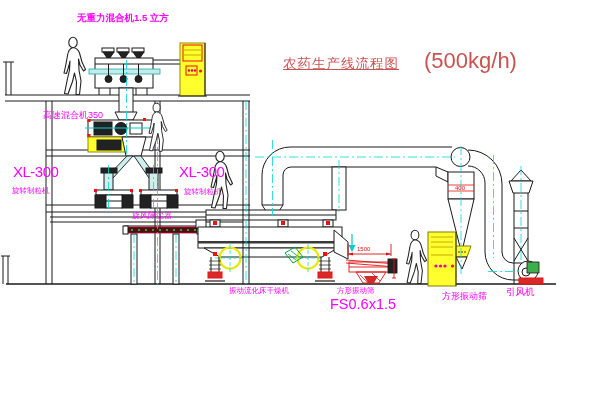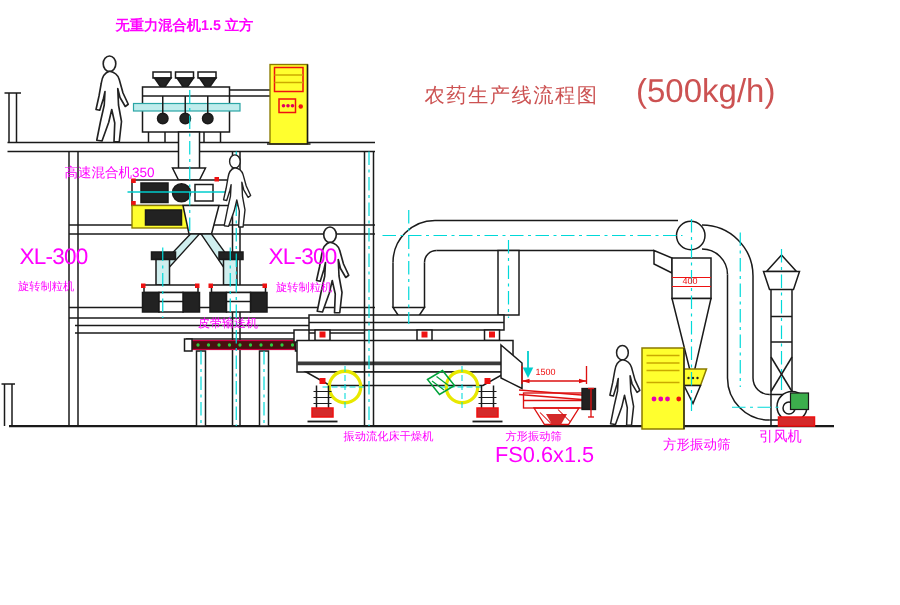--- a/index.html
+++ b/index.html
@@ -316,33 +316,33 @@
   </g>
 
   <g>
     <use href="#person-shape" transform="translate(58,37)"></use>
     <use href="#person-shape" transform="translate(144,103) scale(0.84)"></use>
     <use href="#person-shape" transform="translate(205,151)"></use>
     <use href="#person-shape" transform="translate(401,230) scale(0.93)"></use>
   </g>
 </svg>
 
-<span class="lbl ttl" style="left:283px;top:57px;font-size:13.5px;letter-spacing:1px;">农药生产线流程图</span>
+<span class="lbl ttl" style="left:283px;top:57px;font-size:13.5px;letter-spacing:1px;text-decoration:underline;">农药生产线流程图</span>
 <span class="lbl ttl" style="left:396px;top:50px;font-size:22px;margin-left:28px;">(500kg/h)</span>
 
 <span class="lbl" style="left:77px;top:13px;font-size:9.5px;font-weight:bold;">无重力混合机1.5 立方</span>
 <span class="lbl" style="left:43px;top:111px;font-size:9px;">高速混合机350</span>
 
 <span class="lbl" style="left:13px;top:164px;font-size:15px;letter-spacing:-0.5px;">XL-300</span>
 <span class="lbl" style="left:12px;top:187px;font-size:7.5px;">旋转制粒机</span>
 
 <span class="lbl" style="left:179px;top:164px;font-size:15px;letter-spacing:-0.5px;">XL-300</span>
 <span class="lbl" style="left:184px;top:188px;font-size:7.5px;">旋转制粒机</span>
 
-<span class="lbl" style="left:132px;top:212px;font-size:8px;">皮带输送机</span>
+<span class="lbl" style="left:132px;top:212px;font-size:8px;">旋风除尘器</span>
 
 <span class="lbl" style="left:229px;top:287px;font-size:7.5px;">振动流化床干燥机</span>
 
 <span class="lbl" style="left:337px;top:287px;font-size:7.5px;">方形振动筛</span>
 <span class="lbl" style="left:330px;top:297px;font-size:14.5px;">FS0.6x1.5</span>
 
 <span class="lbl" style="left:442px;top:292px;font-size:9px;">方形振动筛</span>
 <span class="lbl" style="left:506px;top:287px;font-size:9.5px;">引风机</span>
 
 <span class="lbl red" style="left:357px;top:246px;font-size:6px;">1500</span>

